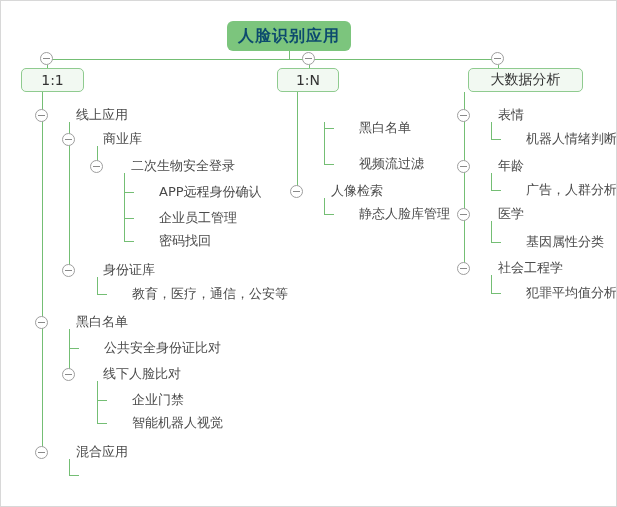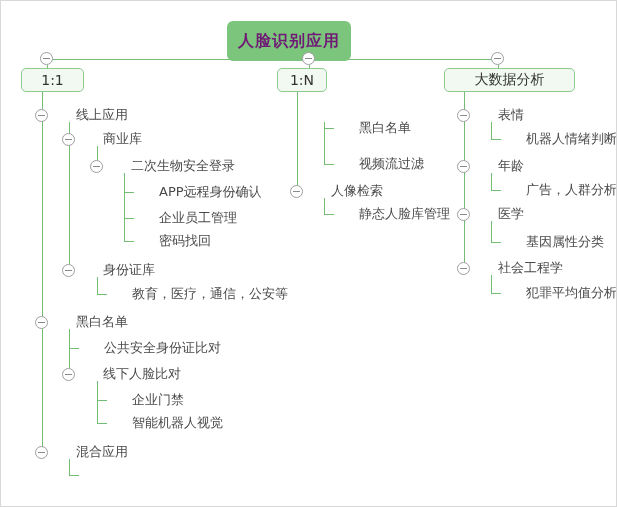--- a/index.html
+++ b/index.html
@@ -3,22 +3,22 @@
 <meta charset="utf-8">
 <style>
   html,body{margin:0;padding:0;background:#fff;}
   .canvas{
     position:relative;width:617px;height:507px;box-sizing:border-box;
     border:1px solid #d8d8d8;background:#ffffff;overflow:hidden;
     font-family:"DejaVu Sans","Liberation Sans",sans-serif;
   }
   
   .root{
-    position:absolute;left:226px;top:20px;width:124px;height:40px;
-    background:#7cc57d;border-radius:6px;color:#701a75;
+    position:absolute;left:226px;top:20px;width:124px;height:30px;
+    background:#7cc57d;border-radius:6px;color:#0c4a6e;
     font-size:16px;font-weight:bold;letter-spacing:1px;
     display:flex;align-items:center;justify-content:center;
   }
   
   .bbox{
     position:absolute;height:24px;box-sizing:border-box;
     background:#f2f9f2;border:1.5px solid #8fcb8f;border-radius:5px;
     color:#333333;font-size:14px;
     display:flex;align-items:center;justify-content:center;
   }
@@ -75,24 +75,24 @@
     <span class="lbl">人脸识别应用</span>
   </div>
 
   <span class="clps top" style="left:39px;top:51px"></span>
   <span class="clps top" style="left:301px;top:51px"></span>
   <span class="clps top" style="left:490px;top:51px"></span>
 
   <div class="bbox" style="left:20px;top:67px;width:63px">
     <span class="lbl">1:1</span>
   </div>
-  <div class="bbox" style="left:276px;top:67px;width:50px">
+  <div class="bbox" style="left:276px;top:67px;width:62px">
     <span class="lbl">1:N</span>
   </div>
-  <div class="bbox" style="left:443px;top:67px;width:131px">
+  <div class="bbox" style="left:467px;top:67px;width:115px">
     <span class="lbl">大数据分析</span>
   </div>
 
   <div class="tnode" style="left:34px;top:105px">
     <span class="clps"></span>
     <span class="lbl">线上应用</span>
   </div>
   <div class="tnode" style="left:61px;top:129px">
     <span class="clps"></span>
     <span class="lbl">商业库</span>

